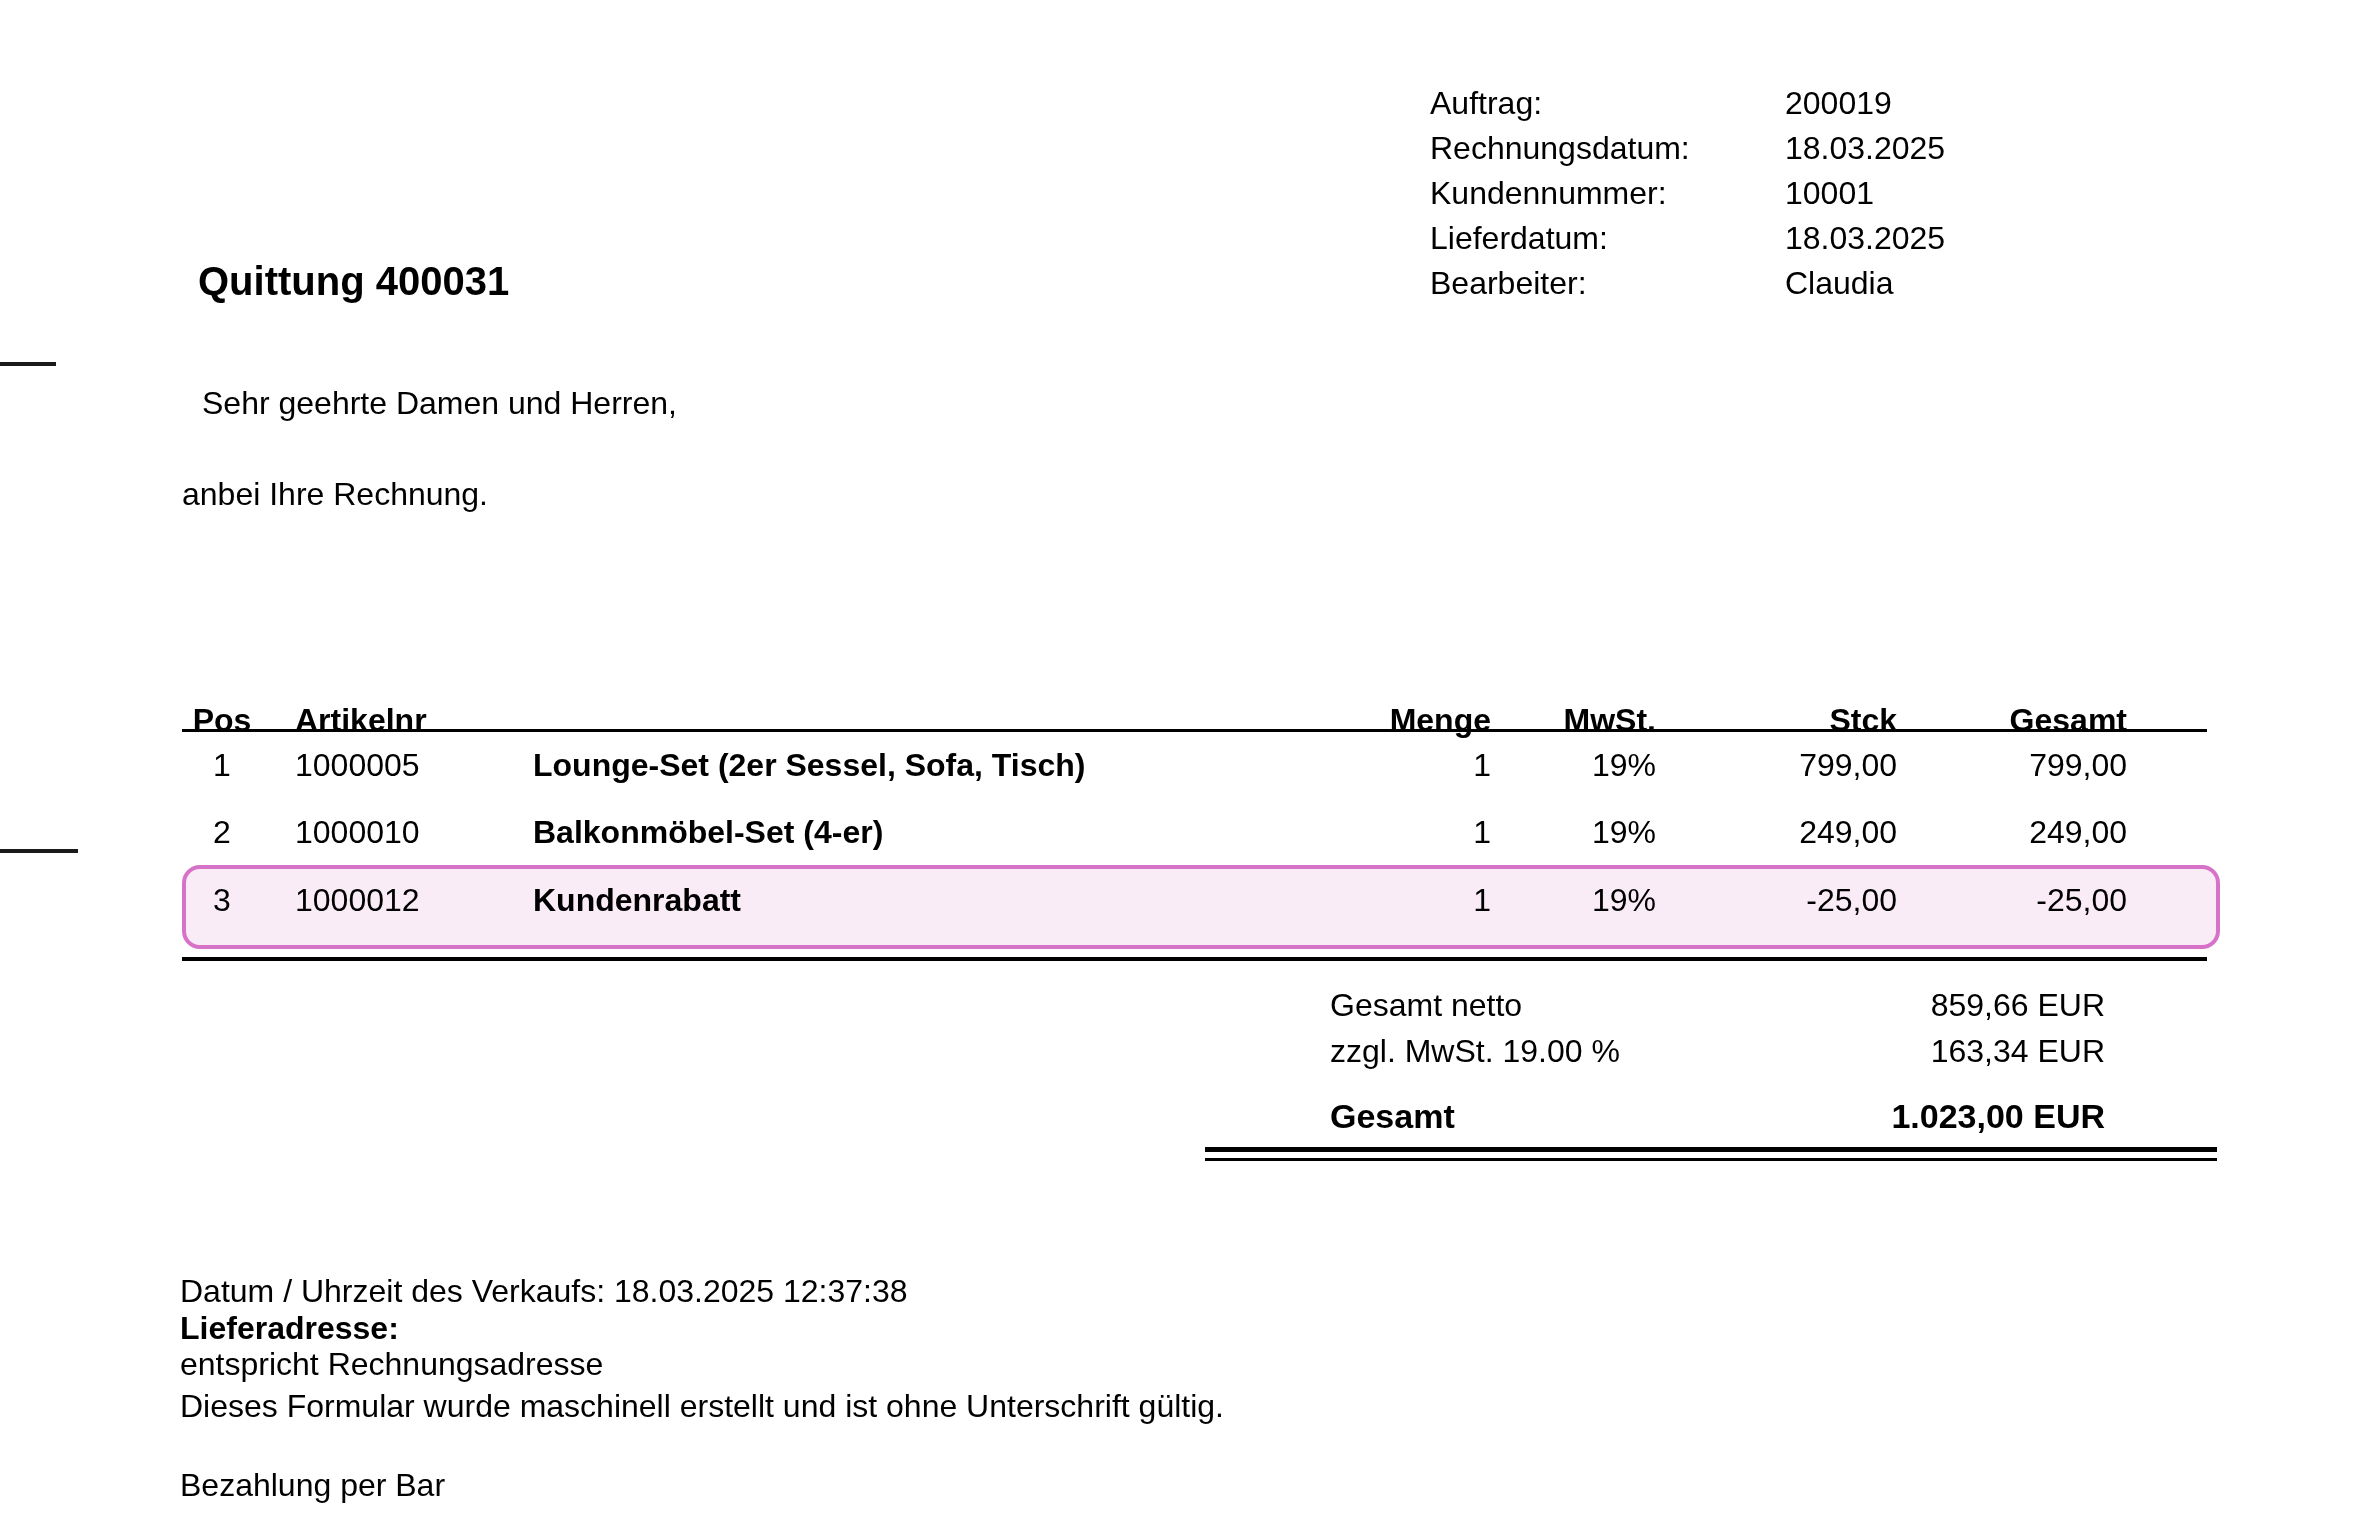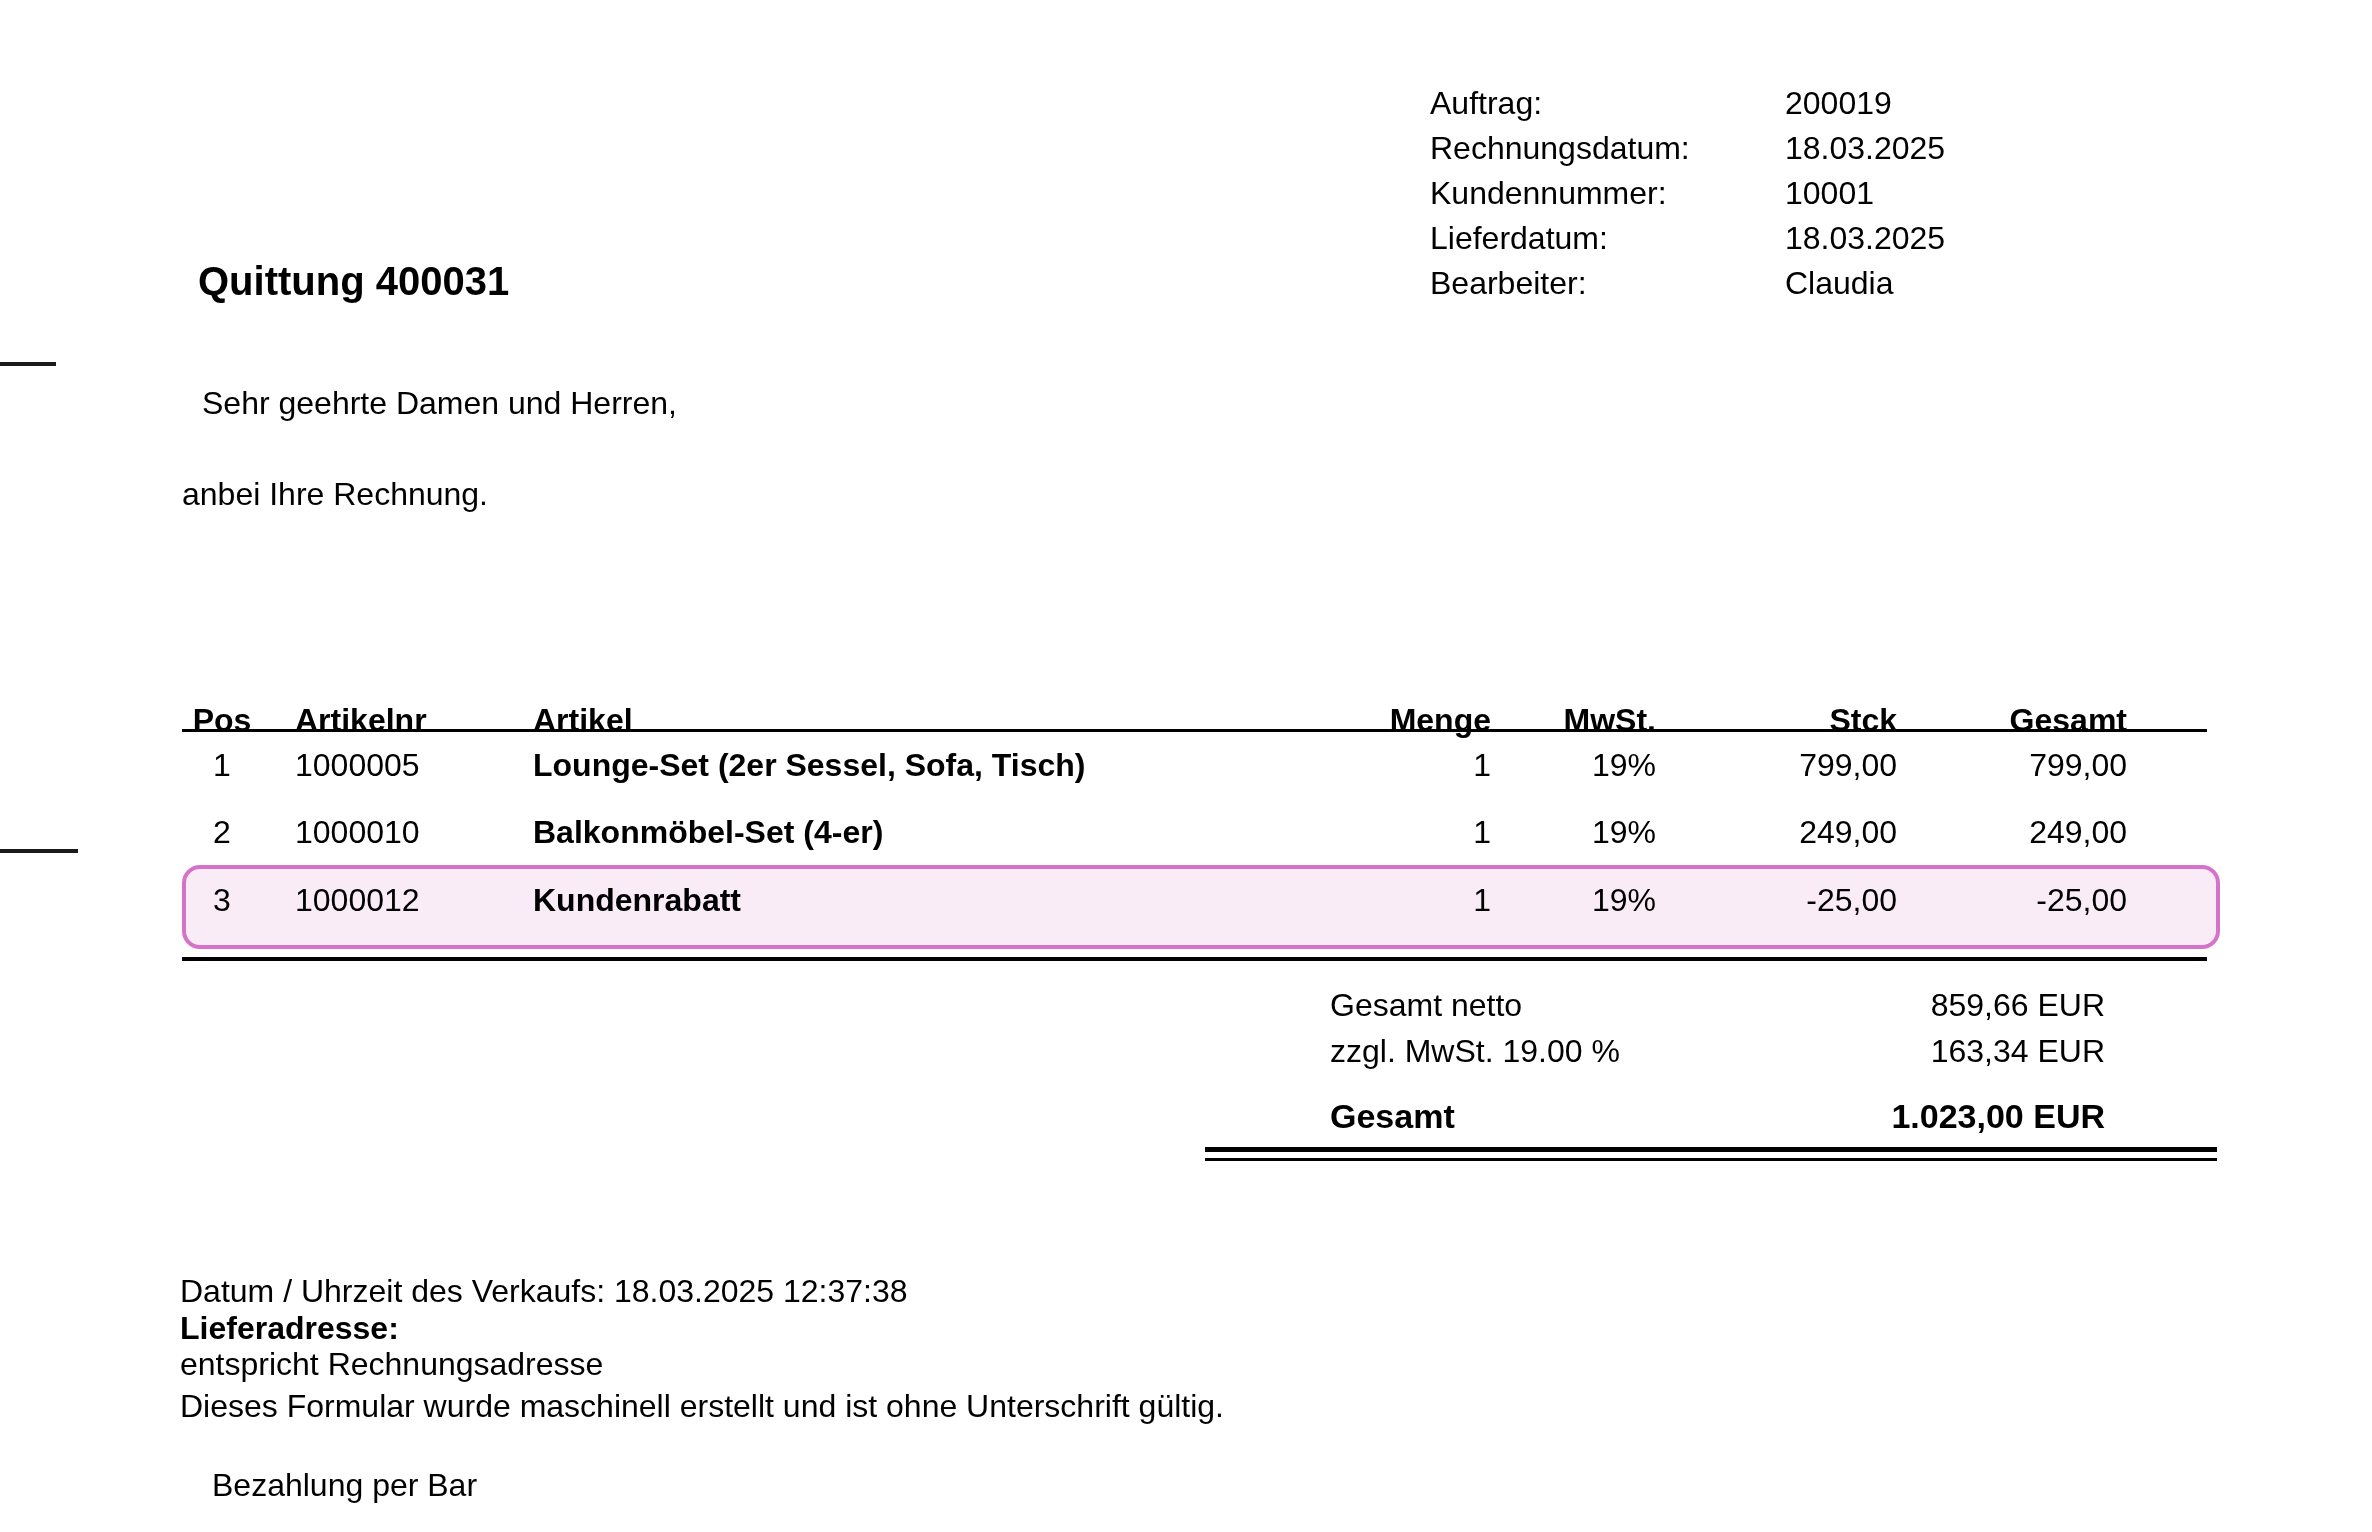--- a/index.html
+++ b/index.html
@@ -76,21 +76,21 @@
   .t2 { top: 1032px; }
   .t3 { top: 1097px; font-weight: bold; font-size: 34px; }
   .dbl-rule-a { left: 1205px; top: 1147px; width: 1012px; height: 5px; }
   .dbl-rule-b { left: 1205px; top: 1158px; width: 1012px; height: 3px; }
 
   
   .f1 { left: 180px; top: 1272px; }
   .f2 { left: 180px; top: 1309px; font-weight: bold; }
   .f3 { left: 180px; top: 1345px; }
   .f4 { left: 180px; top: 1387px; }
-  .f5 { left: 180px; top: 1466px; margin-left: 32px; }
+  .f5 { left: 180px; top: 1466px; }
 </style>
 </head>
 <body>
 
 <div class="page">
 
   <div class="fold fold1"></div>
   <div class="fold fold2"></div>
 
   <div class="abs title">Quittung 400031</div>
@@ -104,21 +104,20 @@
   <div class="abs info-label ir3">Lieferdatum:</div>
   <div class="abs info-value ir3">18.03.2025</div>
   <div class="abs info-label ir4">Bearbeiter:</div>
   <div class="abs info-value ir4">Claudia</div>
 
   <div class="abs greet1">Sehr geehrte Damen und Herren,</div>
   <div class="abs greet2">anbei Ihre Rechnung.</div>
 
   <div class="abs rhead col-pos">Pos</div>
   <div class="abs rhead col-artnr">Artikelnr</div>
-  <div class="abs rhead col-art">Artikel</div>
   <div class="abs rhead col-menge">Menge</div>
   <div class="abs rhead col-mwst">MwSt.</div>
   <div class="abs rhead col-stck">Stck</div>
   <div class="abs rhead col-ges">Gesamt</div>
   <div class="rule head-rule"></div>
 
   <div class="hl-box"></div>
 
   <div class="abs r1 col-pos">1</div>
   <div class="abs r1 col-artnr">1000005</div>

